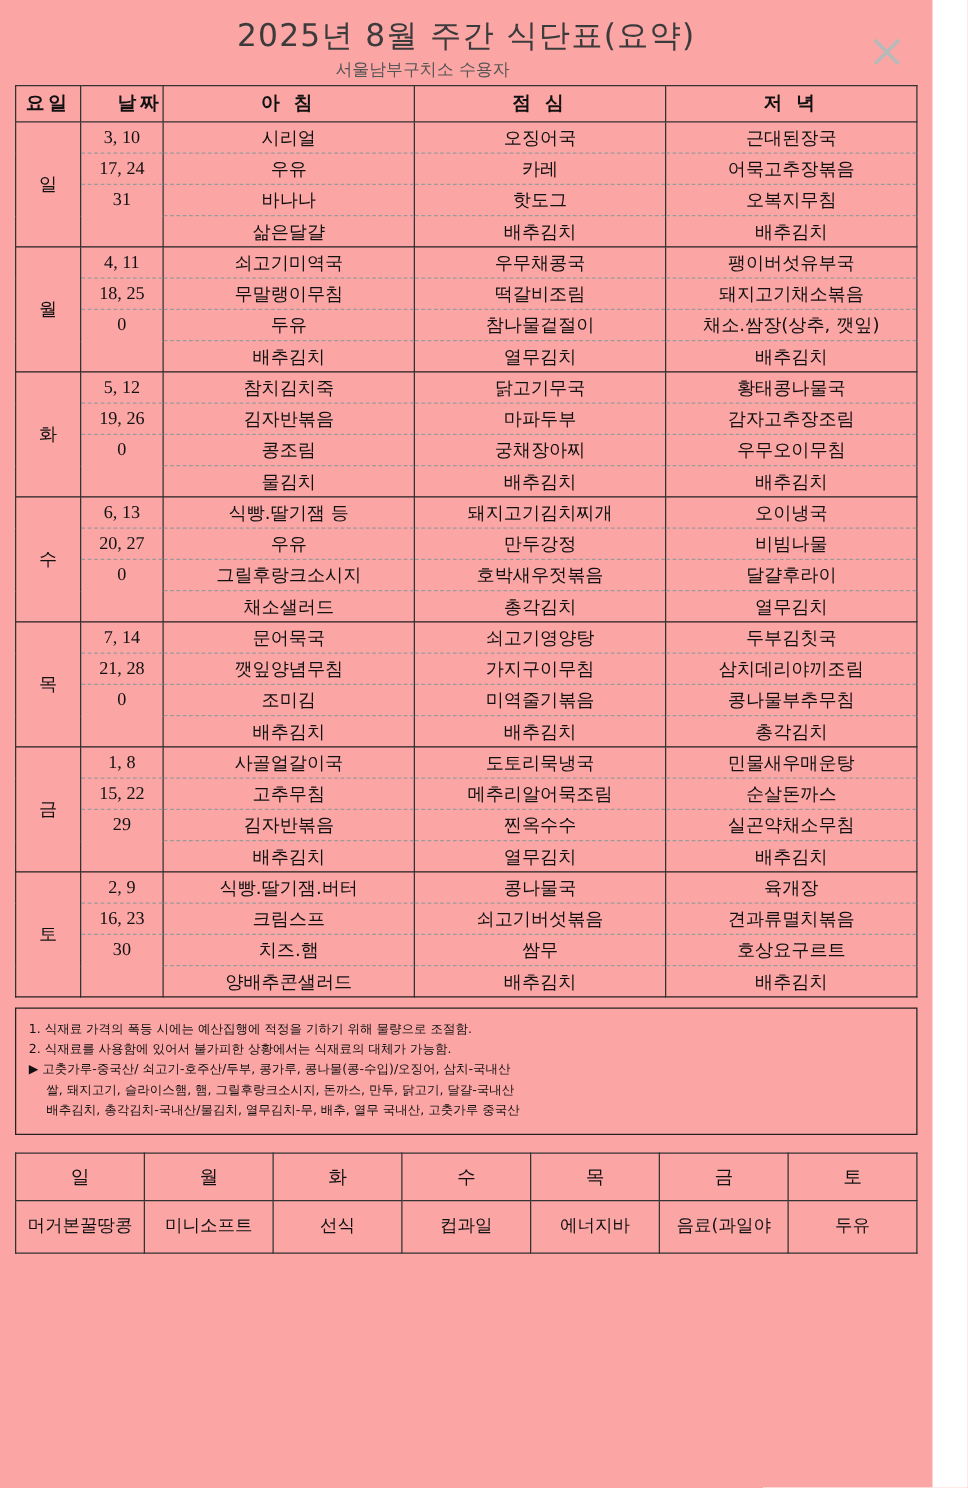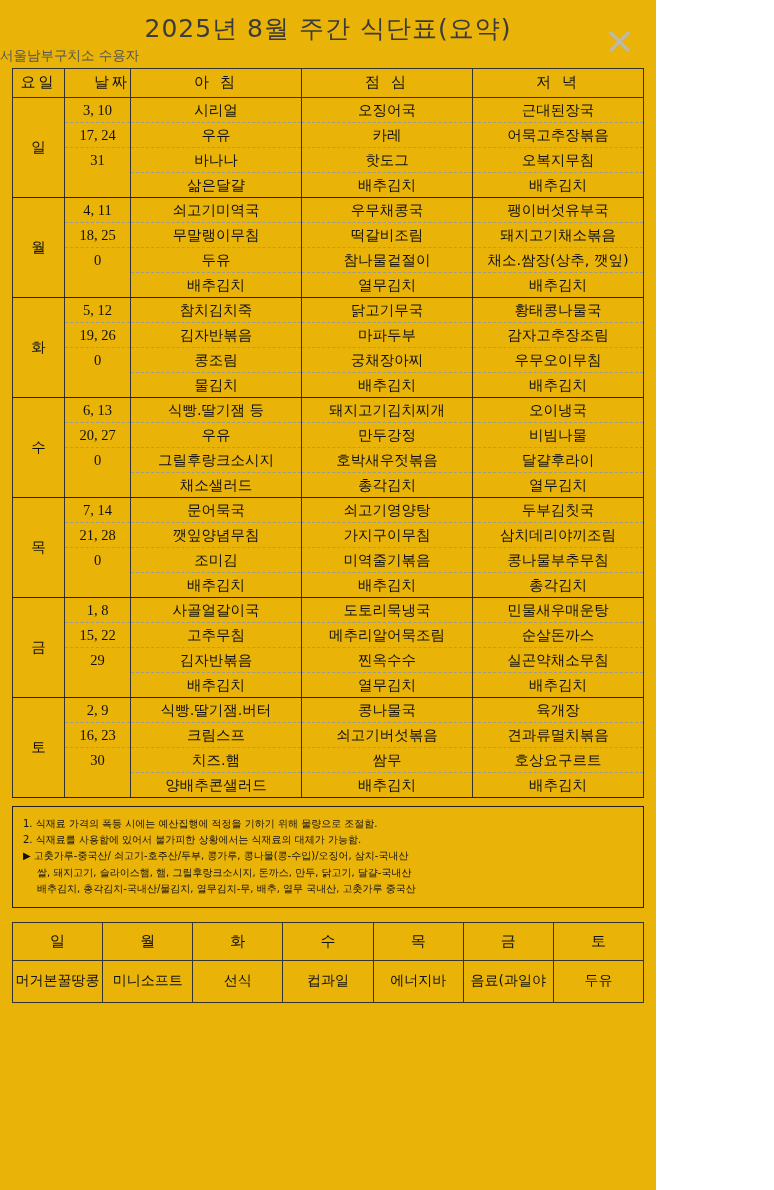--- a/index.html
+++ b/index.html
@@ -3,23 +3,23 @@
 <meta charset="utf-8">
 <style>
   * { box-sizing: border-box; }
   html, body {
     margin: 0; padding: 0;
     background: #ffffff;
     font-family: "DejaVu Sans", "Liberation Sans", sans-serif;
   }
   #page {
     position: relative;
-    width: 656px;
+    width: 746px;
     min-height: 1190px;
-    background: #eab308;
+    background: #fca5a5;
     overflow: hidden;
   }
   .title {
     text-align: center;
     font-size: 25px;
     color: #3b3b3b;
     letter-spacing: 1px;
     padding-top: 12px;
     padding-bottom: 2px;
     font-weight: 400;
@@ -38,39 +38,39 @@
     left: 2px;
     top: 14px;
     width: 27px;
     height: 2.5px;
     background: #b9b9b9;
   }
   .close-icon:before { transform: rotate(45deg); }
   .close-icon:after  { transform: rotate(-45deg); }
 
   .subtitle {
-    text-align: left;
+    text-align: center;
     font-size: 13.5px;
     color: #555;
     padding-right: 70px;
     padding-bottom: 3px;
   }
 
   .menu-wrap { padding: 0 12px; }
 
   table.menu {
     width: 100%;
     border-collapse: collapse;
     table-layout: fixed;
     border: 1.6px solid #222;
   }
   table.menu th {
     border: 1px solid #333;
     font-size: 15px;
-    font-weight: 400;
+    font-weight: 700;
     padding: 4px 0 5px 0;
     letter-spacing: 3px;
     color: #111;
   }
   table.menu td {
     border-left: 1px solid #333;
     border-right: 1px solid #333;
     font-size: 14.5px;
     color: #111;
     text-align: center;

